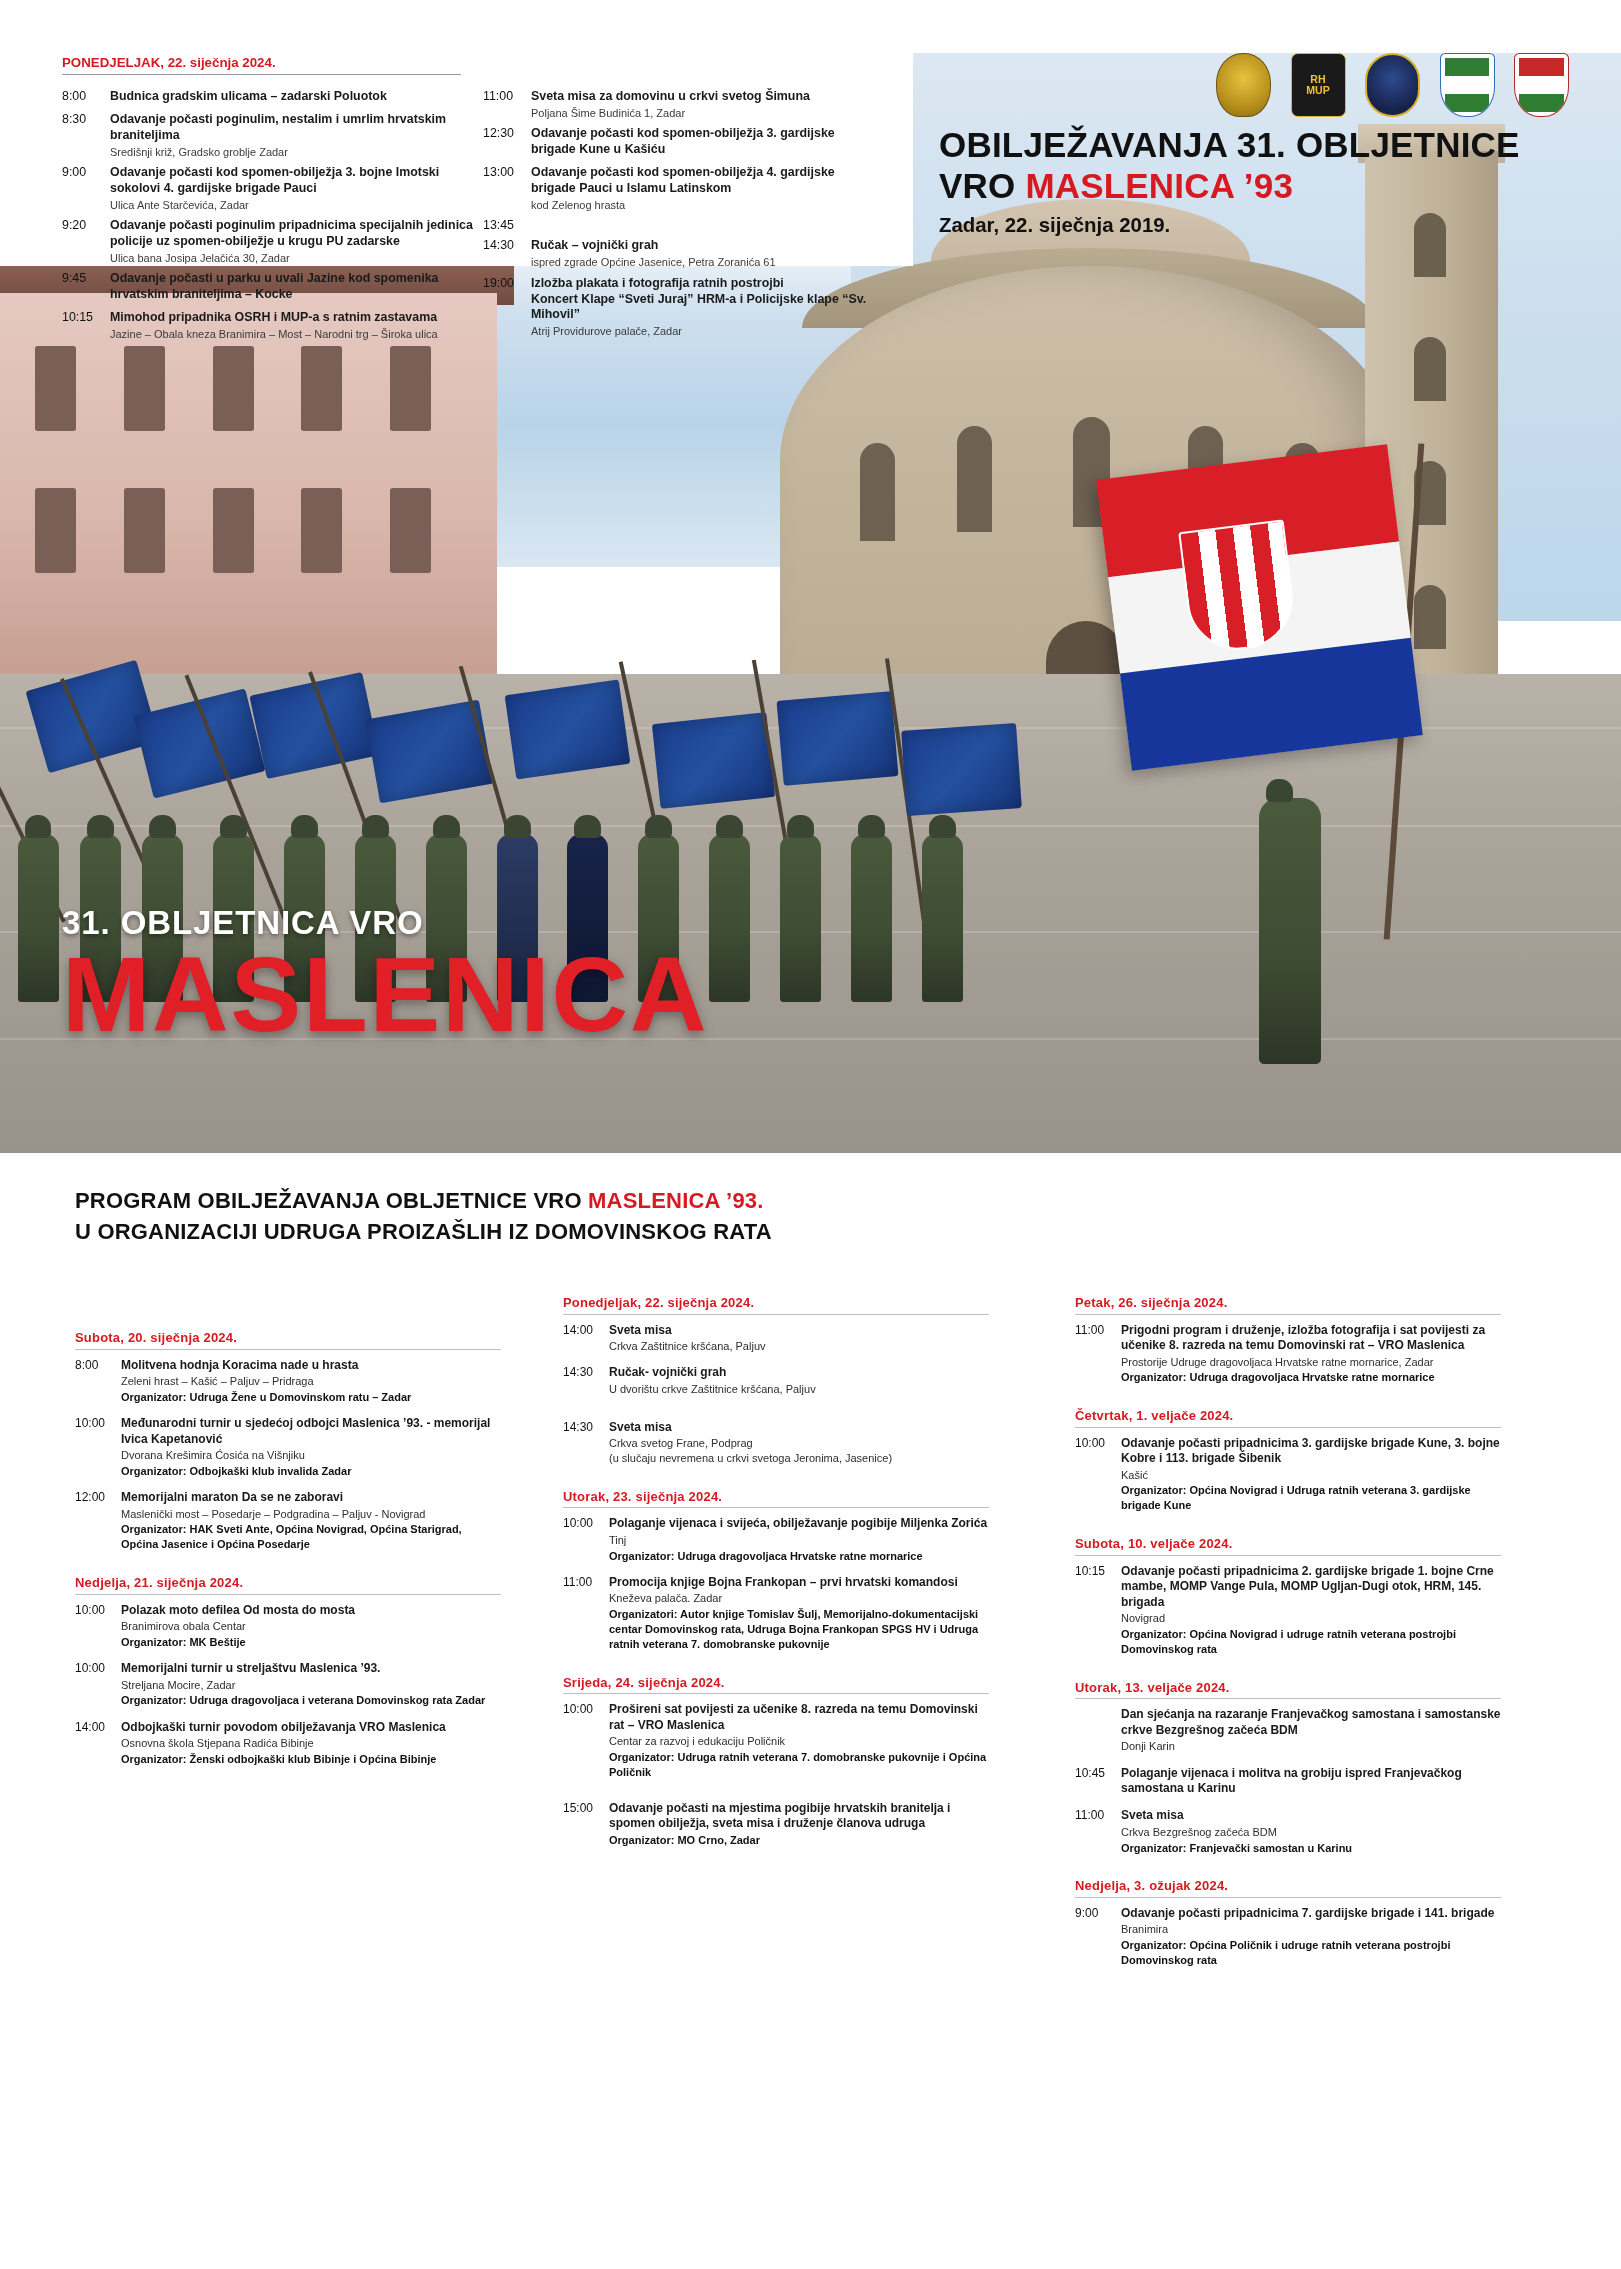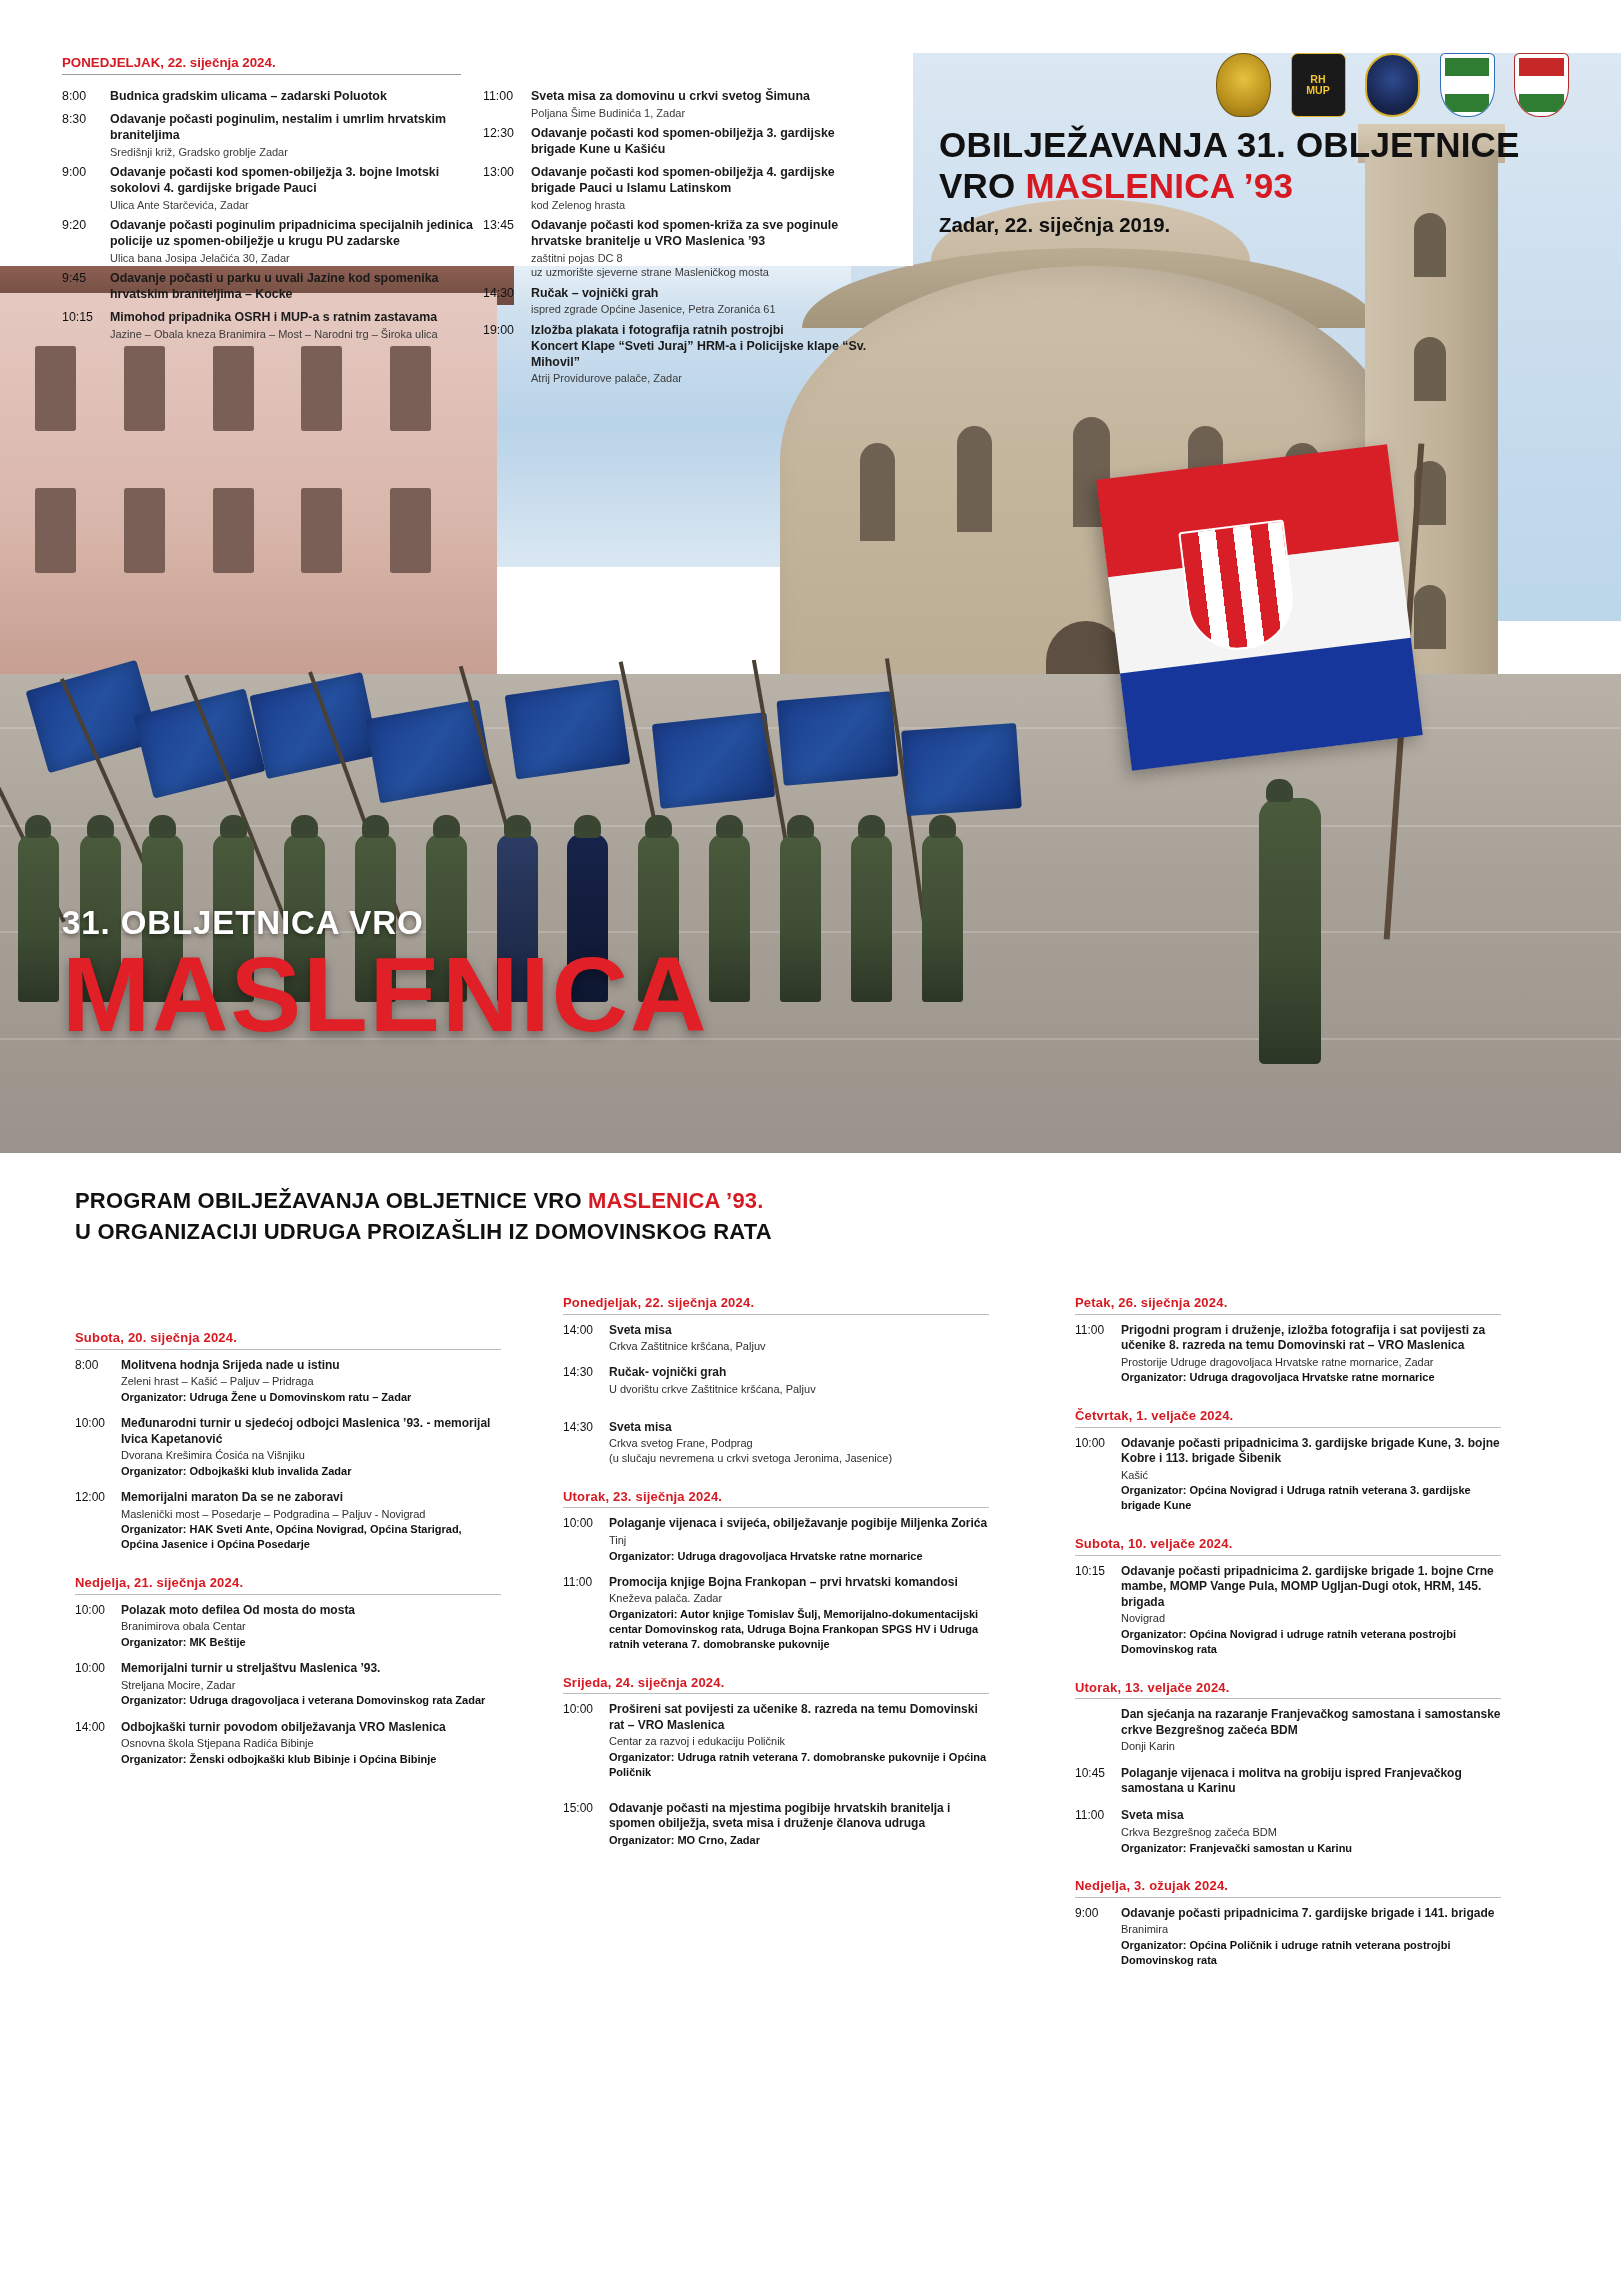--- a/index.html
+++ b/index.html
@@ -407,25 +407,20 @@
     </div>
     <div class="item">
       <div class="time">13:00</div>
       <div class="body">
           <div class="ttl">Odavanje počasti kod spomen-obilježja 4. gardijske brigade Pauci u Islamu Latinskom</div>
       <div class="sub">kod Zelenog hrasta</div>
         </div>
     </div>
     <div class="item">
       <div class="time">13:45</div>
-      <div class="body">
-          <div class="ttl">Odavanje počasti kod spomen-križa za sve poginule hrvatske branitelje u VRO Maslenica ’93</div>
-      <div class="sub" style="white-space:pre-line">zaštitni pojas DC 8
-uz uzmorište sjeverne strane Masleničkog mosta</div>
-        </div>
     </div>
     <div class="item">
       <div class="time">14:30</div>
       <div class="body">
           <div class="ttl">Ručak – vojnički grah</div>
       <div class="sub">ispred zgrade Općine Jasenice, Petra Zoranića 61</div>
         </div>
     </div>
     <div class="item">
       <div class="time">19:00</div>
@@ -460,21 +455,21 @@
   </div>
 
   <div class="pcol" id="pcolA">
 
     <div class="daygroup">
       <div class="dayhead">Subota, 20. siječnja 2024.</div>
 
       <div class="pitem">
         <div class="time">8:00</div>
         <div class="body">
-          <div class="ttl">Molitvena hodnja Srijeda nade u istinu</div>
+          <div class="ttl">Molitvena hodnja Koracima nade u hrasta</div>
           <div class="sub">Zeleni hrast – Kašić – Paljuv – Pridraga</div>
           <div class="org">Organizator: Udruga Žene u Domovinskom ratu – Zadar</div>
         </div>
       </div>
 
       <div class="pitem">
         <div class="time">10:00</div>
         <div class="body">
           <div class="ttl">Međunarodni turnir u sjedećoj odbojci Maslenica ’93. - memorijal Ivica Kapetanović</div>
           <div class="sub">Dvorana Krešimira Ćosića na Višnjiku</div>

